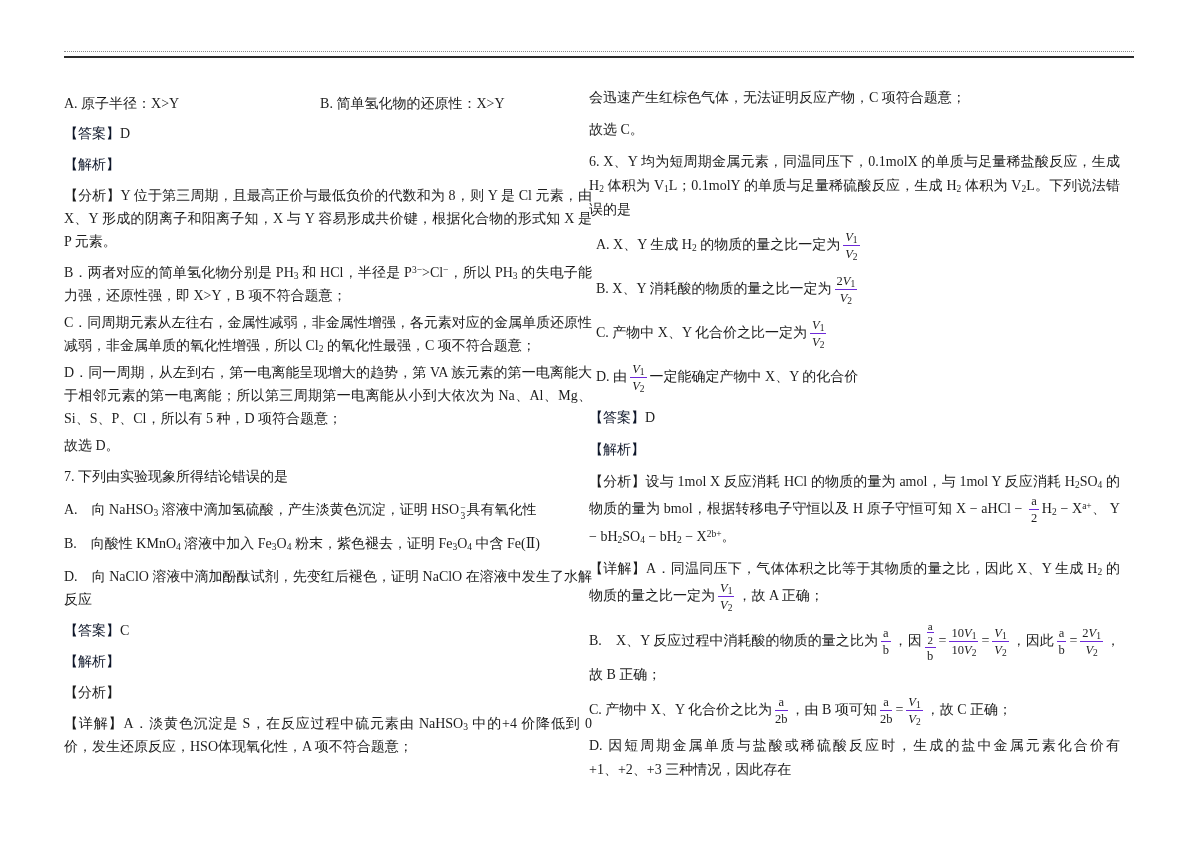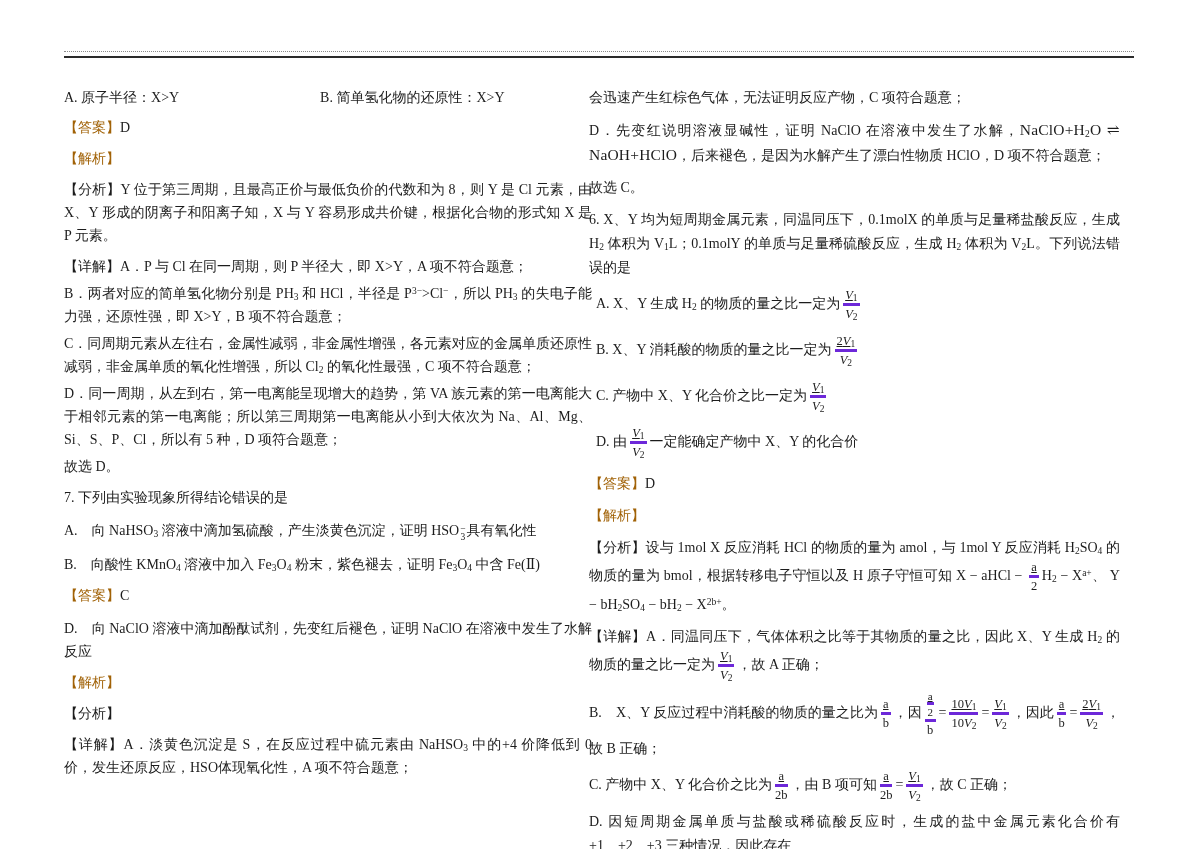--- a/index.html
+++ b/index.html
@@ -4,69 +4,67 @@
 <style>
   html,body{margin:0;padding:0;background:#e8e8e8;}
   #page{position:relative;width:1200px;height:849px;background:#ffffff;overflow:hidden;
         font-family:"Liberation Serif","DejaVu Serif",serif;color:#1c1c1c;margin:0 auto;}
   #divider{position:absolute;left:64px;top:51px;width:1070px;height:4px;
            border-top:1px dotted #8a8a8a;border-bottom:2px solid #2b2b2b;}
   .col{position:absolute;top:86px;font-size:14px;line-height:23px;text-align:justify;}
   #col-left{left:64px;width:528px;}
   #col-right{left:589px;width:531px;line-height:24px;}
   .line{margin:0 0 4px 0;}
-  .optrow{display:grid;grid-template-columns:48.5% 51.5%;margin:0 0 7px 0;}
+  .optrow{display:grid;grid-template-columns:48.5% 51.5%;margin:6px 0 7px 0;}
   .opt{margin:10px 0 8px 0;}
   .fopt{margin:2px 0 13px 7px;}
   .mb8{margin-bottom:8px;}
-  .blue{color:#a16207;}
+  .blue{color:#0f172a;}
   sub{font-size:9.5px;vertical-align:-2px;line-height:0;}
   sup{font-size:9.5px;vertical-align:4px;line-height:0;}
   .it{font-style:italic;}
   .eq{font-size:15.5px;letter-spacing:.2px;}
   .ss{display:inline-block;vertical-align:-5px;line-height:1;font-size:9.5px;text-align:center;margin:0 1px;}
   .ss .sp{display:block;height:8px;}
   .ss .sb{display:block;}
   .frac{display:inline-block;vertical-align:middle;text-align:center;font-size:12.5px;
         line-height:14px;margin:0 3px;}
-  .frac .num{display:block;border-bottom:3px solid #6d28d9;padding:0 2px 1px 2px;text-decoration:underline;}
+  .frac .num{display:block;border-bottom:1px solid #6d28d9;padding:0 2px 1px 2px;}
   .frac .den{display:block;padding-top:1px;}
   .frac .frac{font-size:11px;line-height:12px;margin:0;vertical-align:middle;}
   .frac .frac .num{padding:0 1px;}
 </style>
 </head>
 <body>
 
 <div id="page">
   <div id="divider"></div>
   <div class="col" id="col-left">
       <div class="optrow ">
         <span>A. 原子半径：X&gt;Y</span>
         <span>B. 简单氢化物的还原性：X&gt;Y</span>
       </div>
       <div class="line mb8"><span class="blue">【答案】</span>D</div>
       <div class="line mb8"><span class="blue">【解析】</span></div>
       <div class="line mb8">【分析】Y 位于第三周期，且最高正价与最低负价的代数和为 8，则 Y 是 Cl 元素，由 X、Y 形成的阴离子和阳离子知，X 与 Y 容易形成共价键，根据化合物的形式知 X 是 P 元素。</div>
-      <div class="line ">【详解】A．P 与 Cl 在同一周期，则 P 半径大，即 X&gt;Y，A 项不符合题意；</div>
       <div class="line ">B．两者对应的简单氢化物分别是 PH<sub>3</sub> 和 HCl，半径是 P<sup>3−</sup>&gt;Cl<sup>−</sup>，所以 PH<sub>3</sub> 的失电子能力强，还原性强，即 X&gt;Y，B 项不符合题意；</div>
       <div class="line ">C．同周期元素从左往右，金属性减弱，非金属性增强，各元素对应的金属单质还原性减弱，非金属单质的氧化性增强，所以 Cl<sub>2</sub> 的氧化性最强，C 项不符合题意；</div>
       <div class="line ">D．同一周期，从左到右，第一电离能呈现增大的趋势，第 VA 族元素的第一电离能大于相邻元素的第一电离能；所以第三周期第一电离能从小到大依次为 Na、Al、Mg、Si、S、P、Cl，所以有 5 种，D 项符合题意；</div>
       <div class="line mb8">故选 D。</div>
       <div class="line mb8">7. 下列由实验现象所得结论错误的是</div>
       <div class="line opt">A.　向 NaHSO<sub>3</sub> 溶液中滴加氢硫酸，产生淡黄色沉淀，证明 HSO<span class="ss"><span class="sp">−</span><span class="sb">3</span></span>具有氧化性</div>
       <div class="line opt">B.　向酸性 KMnO<sub>4</sub> 溶液中加入 Fe<sub>3</sub>O<sub>4</sub> 粉末，紫色褪去，证明 Fe<sub>3</sub>O<sub>4</sub> 中含 Fe(Ⅱ)</div>
+      <div class="line opt">D.　向 NaClO 溶液中滴加酚酞试剂，先变红后褪色，证明 NaClO 在溶液中发生了水解反应</div>
       <div class="line mb8"><span class="blue">【答案】</span>C</div>
-      <div class="line opt">D.　向 NaClO 溶液中滴加酚酞试剂，先变红后褪色，证明 NaClO 在溶液中发生了水解反应</div>
       <div class="line mb8"><span class="blue">【解析】</span></div>
       <div class="line mb8">【分析】</div>
       <div class="line ">【详解】A．淡黄色沉淀是 S，在反应过程中硫元素由 NaHSO<sub>3</sub> 中的+4 价降低到 0 价，发生还原反应，HSO体现氧化性，A 项不符合题意；</div>
     </div>
   <div class="col" id="col-right">
       <div class="line mb8">会迅速产生红棕色气体，无法证明反应产物，C 项符合题意；</div>
-      <div class="line mb8">D．先变红说明溶液显碱性，证明 NaClO 在溶液中发生了水解，<span class="eq">NaClO+H<sub>2</sub>O ⇌ NaOH+HClO</span>，后来褪色，是因为水解产生了漂白性物质 HClO，D 项不符合题意；</div>
       <div class="line mb8">故选 C。</div>
       <div class="line mb8">6. X、Y 均为短周期金属元素，同温同压下，0.1molX 的单质与足量稀盐酸反应，生成 H<sub>2</sub> 体积为 V<sub>1</sub>L；0.1molY 的单质与足量稀硫酸反应，生成 H<sub>2</sub> 体积为 V<sub>2</sub>L。下列说法错误的是</div>
       <div class="line fopt">A. X、Y 生成 H<sub>2</sub> 的物质的量之比一定为<span class="frac"><span class="num"><span class="it">V</span><sub>1</sub></span><span class="den"><span class="it">V</span><sub>2</sub></span></span></div>
       <div class="line fopt">B. X、Y 消耗酸的物质的量之比一定为<span class="frac"><span class="num">2<span class="it">V</span><sub>1</sub></span><span class="den"><span class="it">V</span><sub>2</sub></span></span></div>
       <div class="line fopt">C. 产物中 X、Y 化合价之比一定为<span class="frac"><span class="num"><span class="it">V</span><sub>1</sub></span><span class="den"><span class="it">V</span><sub>2</sub></span></span></div>
       <div class="line fopt">D. 由<span class="frac"><span class="num"><span class="it">V</span><sub>1</sub></span><span class="den"><span class="it">V</span><sub>2</sub></span></span>一定能确定产物中 X、Y 的化合价</div>
       <div class="line mb8"><span class="blue">【答案】</span>D</div>
       <div class="line mb8"><span class="blue">【解析】</span></div>
       <div class="line mb8">【分析】设与 1mol X 反应消耗 HCl 的物质的量为 amol，与 1mol Y 反应消耗 H<sub>2</sub>SO<sub>4</sub> 的物质的量为 bmol，根据转移电子守恒以及 H 原子守恒可知 X − aHCl − <span class="frac"><span class="num">a</span><span class="den">2</span></span>H<sub>2</sub> − X<sup>a+</sup>、 Y − bH<sub>2</sub>SO<sub>4</sub> − bH<sub>2</sub> − X<sup>2b+</sup>。</div>
       <div class="line mb8">【详解】A．同温同压下，气体体积之比等于其物质的量之比，因此 X、Y 生成 H<sub>2</sub> 的物质的量之比一定为<span class="frac"><span class="num"><span class="it">V</span><sub>1</sub></span><span class="den"><span class="it">V</span><sub>2</sub></span></span>，故 A 正确；</div>

